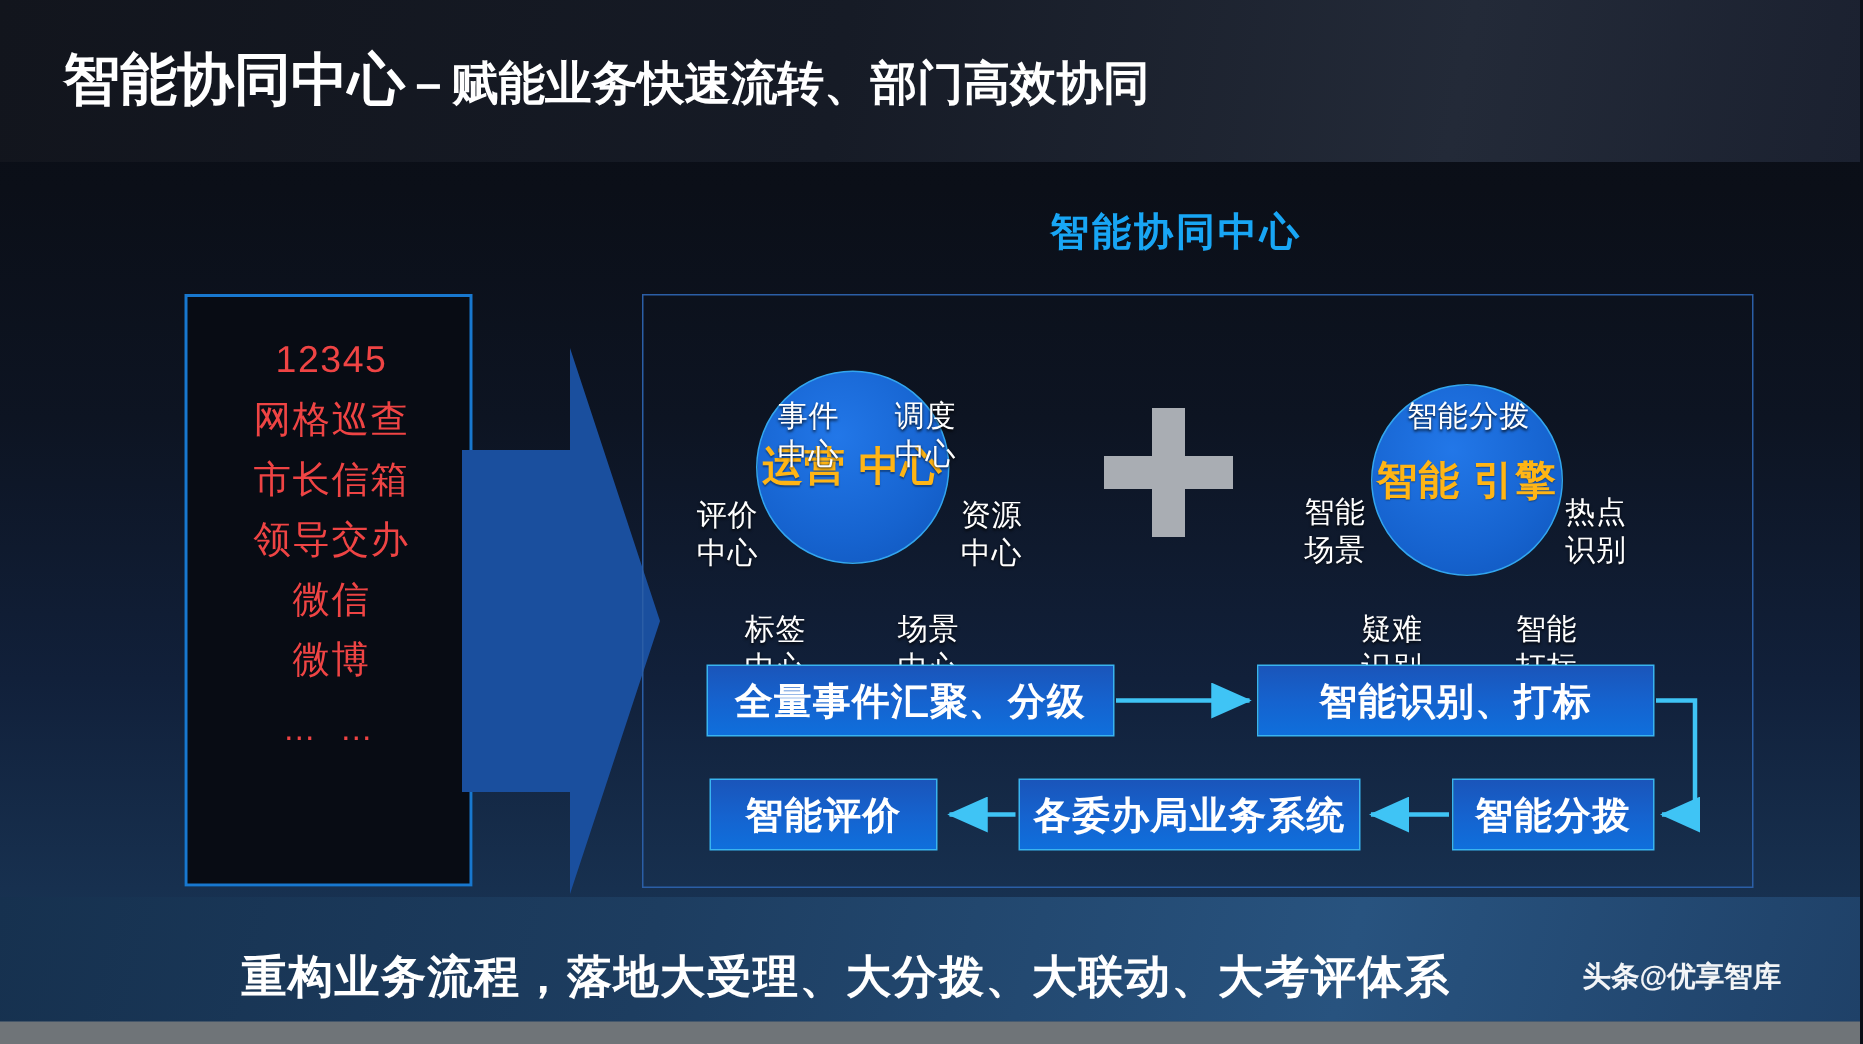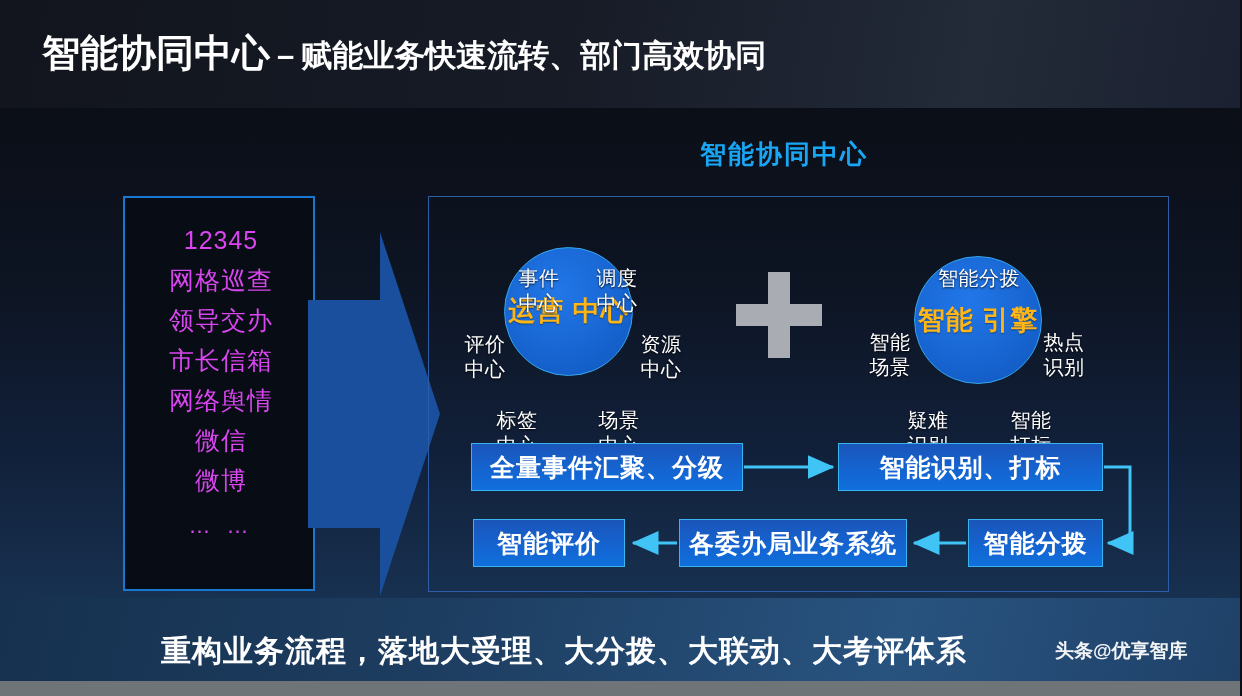--- a/index.html
+++ b/index.html
@@ -75,21 +75,21 @@
     background: #080c14;
     box-sizing: border-box;
   }
   #intake-list {
     position: absolute;
     left: 0; top: 22px;
     width: 192px;
     text-align: center;
   }
   #intake-list .item {
-    color: #d946ef;
+    color: #ef4444;
     font-size: 25px;
     line-height: 40px;
     letter-spacing: 1px;
     white-space: nowrap;
   }
   #intake-list .item.ellipsis {
     font-size: 22px;
     letter-spacing: 5px;
     padding-top: 6px;
   }
@@ -241,23 +241,22 @@
       <span class="main">智能协同中心</span><span class="dash">–</span><span class="sub">赋能业务快速流转、部门高效协同</span>
     </div>
   </div>
 
   <div class="section-heading" id="heading-right">智能协同中心</div>
 
   <div id="intake-box">
     <div id="intake-list">
       <div class="item">12345</div>
       <div class="item">网格巡查</div>
+      <div class="item">市长信箱</div>
       <div class="item">领导交办</div>
-      <div class="item">市长信箱</div>
-      <div class="item">网络舆情</div>
       <div class="item">微信</div>
       <div class="item">微博</div>
       <div class="item ellipsis">… …</div>
     </div>
   </div>
 
   <svg id="big-arrow" viewBox="0 0 132 364" preserveAspectRatio="none">
     <polygon points="0,68 72,68 72,0 132,182 72,364 72,296 0,296" fill="#1a4f9e"></polygon>
   </svg>
 

